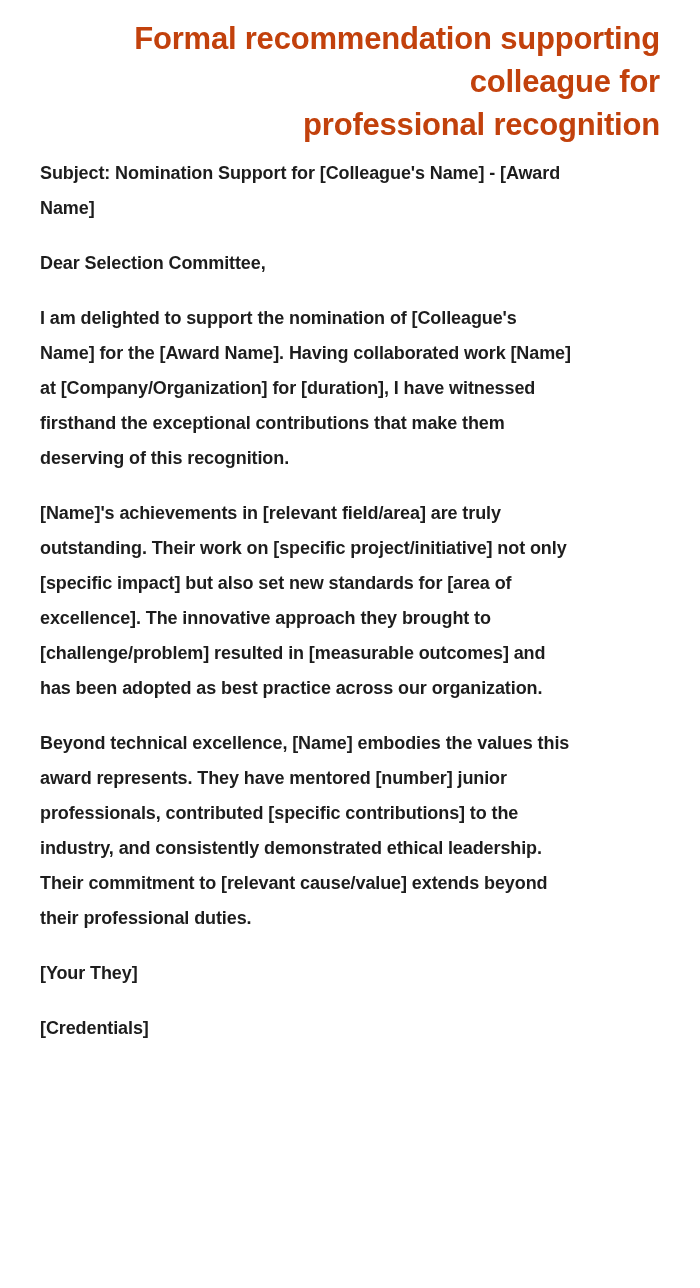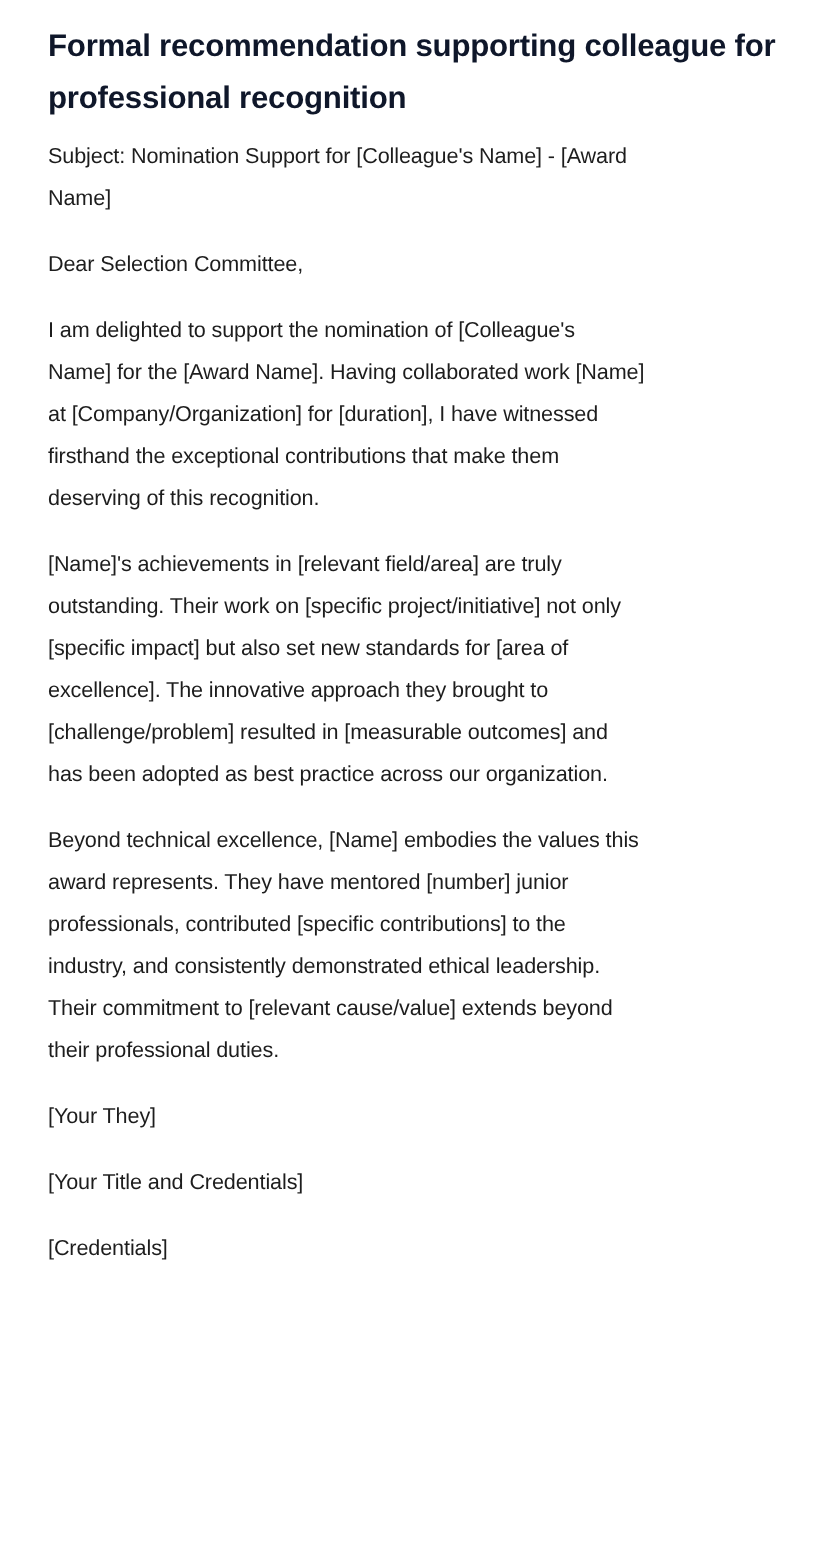--- a/index.html
+++ b/index.html
@@ -13,32 +13,33 @@
     font-family: "Liberation Sans", sans-serif;
     color: #1d1d1d;
     box-sizing: border-box;
   }
   .page {
     padding: 17px 40px 40px 40px;
     box-sizing: border-box;
     width: 700px;
   }
   .doc-title {
-    font-size: 26px;
+    font-size: 31px;
     line-height: 43px;
     font-weight: 700;
-    color: #0f172a;
+    color: #c2410c;
     letter-spacing: -0.2px;
     margin: 0 0 10px 0;
     white-space: pre-line;
+    text-align: right;
   }
   .doc-para {
     font-size: 18px;
     line-height: 35px;
-    font-weight: 400;
+    font-weight: 700;
     color: #1d1d1d;
     letter-spacing: -0.1px;
     margin: 0 0 20px 0;
     white-space: pre-line;
   }
 </style>
 </head>
 <body>
 
 <main class="page">
@@ -67,16 +68,15 @@
 award represents. They have mentored [number] junior
 professionals, contributed [specific contributions] to the
 industry, and consistently demonstrated ethical leadership.
 Their commitment to [relevant cause/value] extends beyond
 their professional duties.</p>
 
 
 
   <p class="doc-para">[Your They]</p>
 
-  <p class="doc-para">[Your Title and Credentials]</p>
 
   <p class="doc-para">[Credentials]</p>
 </main>
 
 </body></html>

